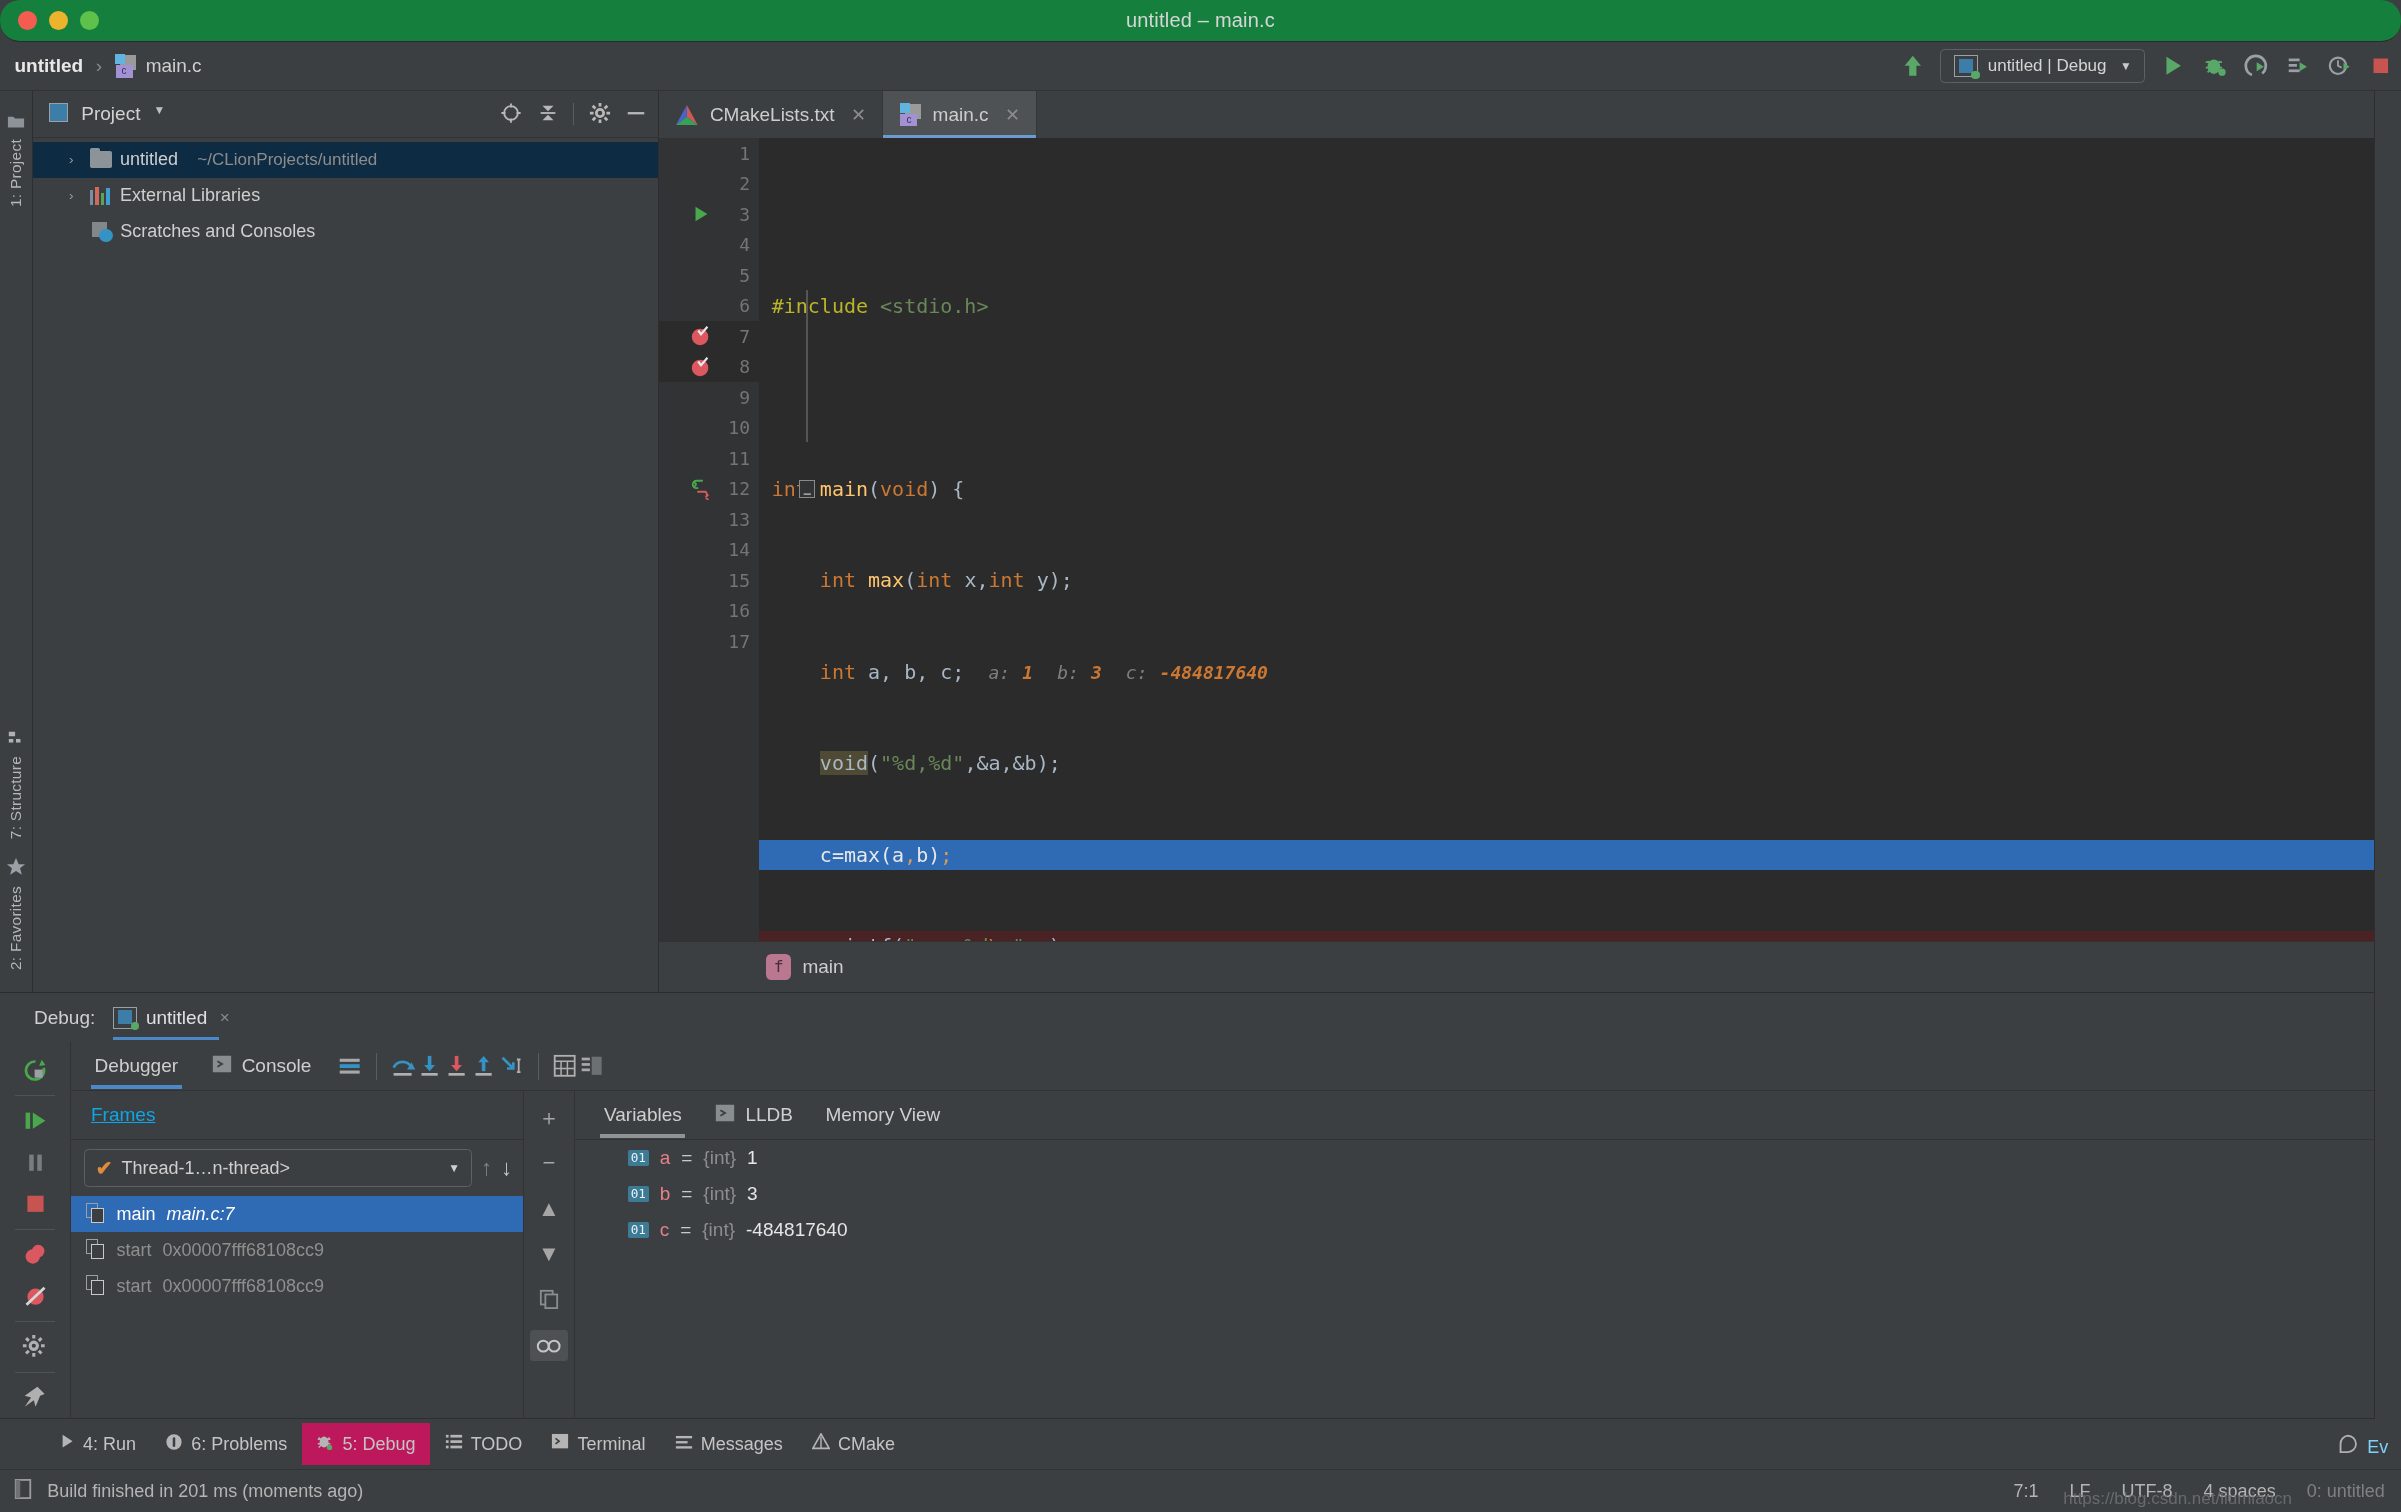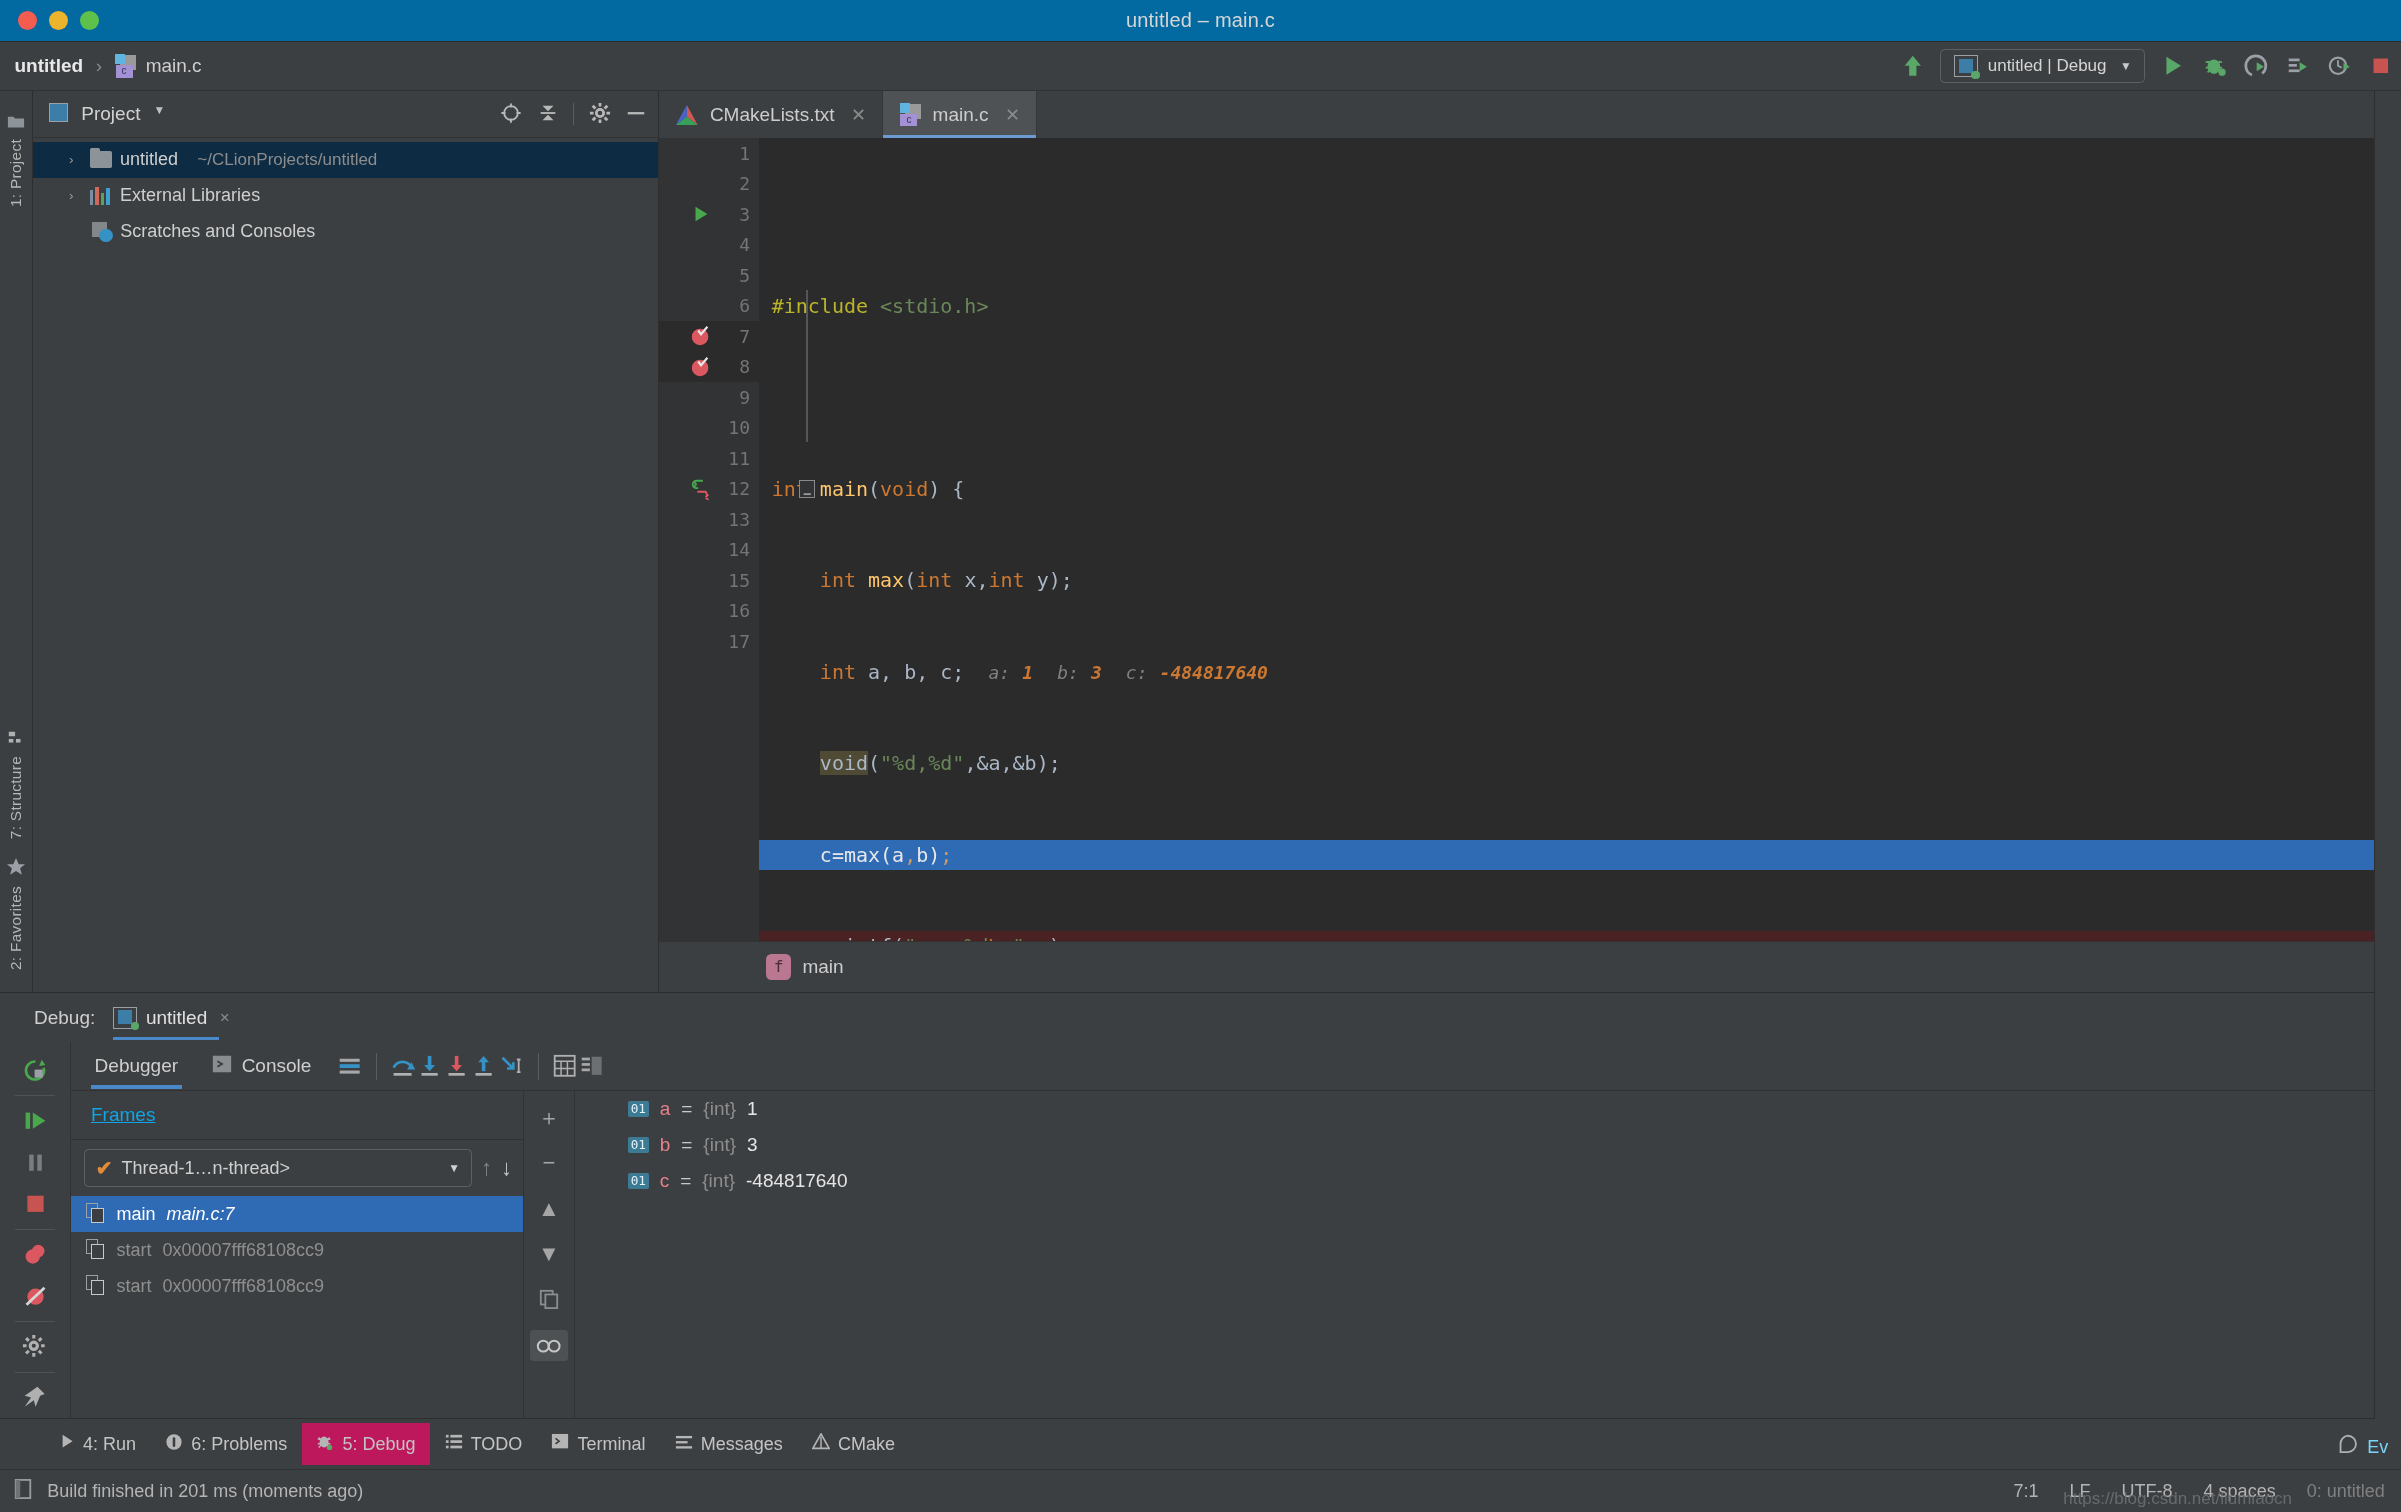--- a/index.html
+++ b/index.html
@@ -7,23 +7,24 @@
     width: 2401px; height: 1513px;
     background: #3c3f41;
     font-family: "Liberation Sans", sans-serif;
     color: #bbbbbb;
     overflow: hidden;
   }
   .app { position: relative; width: 2401px; height: 1513px; display: flex; flex-direction: column; }
 
   
   .titlebar {
-    height: 42px; background: #0369a1; flex: 0 0 42px;
+    height: 42px; background: #15803d; flex: 0 0 42px;
     display: flex; align-items: center; position: relative;
     border-bottom: 0.9px solid #2b2b2b;
+    border-radius: 20px;
   }
   .traffic { display: flex; gap: 11.8px; padding-left: 18px; }
   .dot { width: 19px; height: 19px; border-radius: 50%; }
   .dot.red { background: #f45c50; }
   .dot.yellow { background: #ecb32d; }
   .dot.green { background: #5ec14b; }
   .win-title {
     position: absolute; left: 0; right: 0; text-align: center;
     font-size: 20px; color: #d6d6d6; letter-spacing: 0.2px;
   }
@@ -765,20 +766,35 @@
             </span>
             <span class="mb" style="background:#4d5153;border-radius:3.6px;width:38px;height:31px;">
               <svg width="25.4" height="16.3" viewBox="0 0 28 18">
                   <circle cx="8" cy="9" r="6" fill="none" stroke="#c6c6c6" stroke-width="2.2"></circle>
                   <circle cx="20" cy="9" r="6" fill="none" stroke="#c6c6c6" stroke-width="2.2"></circle>
                 </svg>
             </span>
           </div>
 
           <div class="vars">
+            <div class="vars-hd">
+              <span class="vtab act">
+                  <span>Variables</span>
+                </span>
+              <span class="vtab">
+                <span><svg width="22" height="22" viewBox="0 0 24 24">
+                      <rect x="2" y="3" width="20" height="18" fill="#8a8d8f"></rect>
+                      <path d="M7 9 L12 12 L7 15" stroke="#3c3f41" stroke-width="2" fill="none"></path>
+                    </svg></span>
+                <span>LLDB</span>
+              </span>
+              <span class="vtab">
+                  <span>Memory View</span>
+                </span>
+            </div>
             <div class="varrow">
               <span class="bitbadge">01</span>
               <span class="vname">a</span>
               <span class="veq">=</span>
               <span class="vtype">{int}</span>
               <span class="vval">1</span>
             </div>
             <div class="varrow">
               <span class="bitbadge">01</span>
               <span class="vname">b</span>

